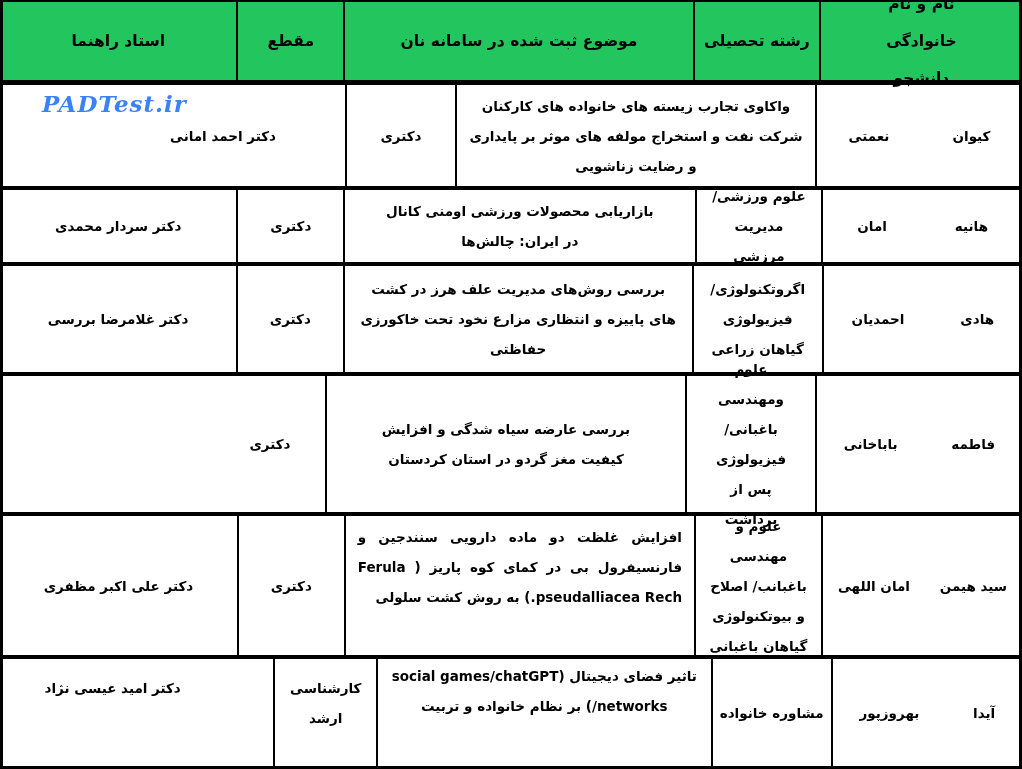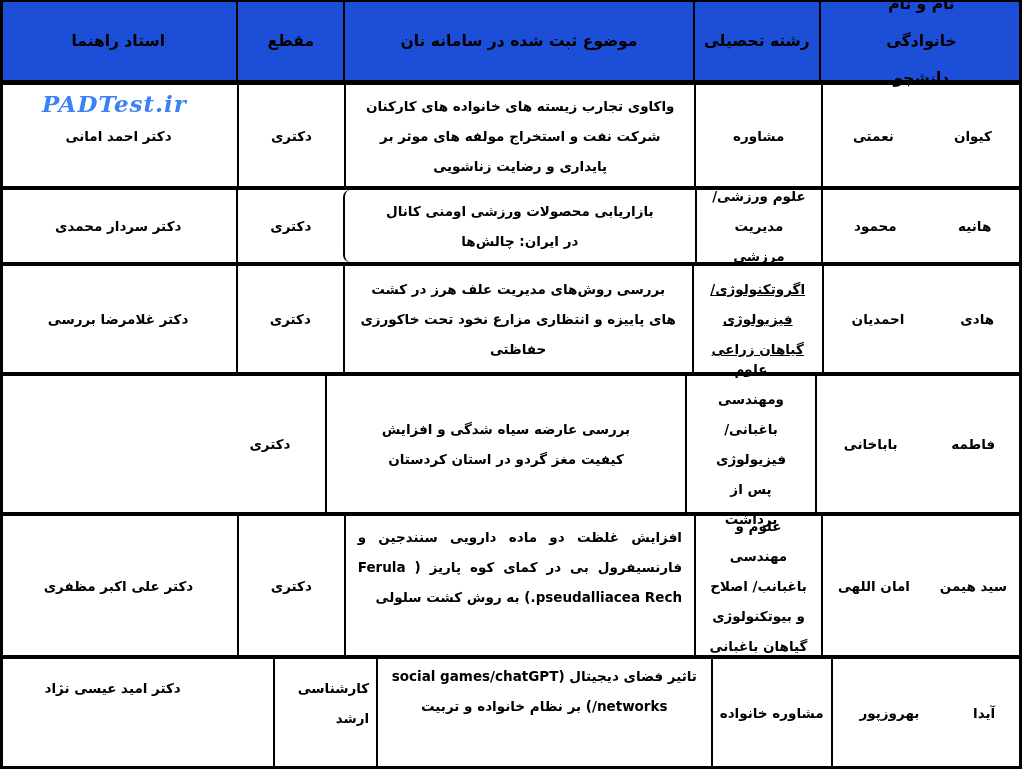--- a/index.html
+++ b/index.html
@@ -4,25 +4,25 @@
 <style>
   html, body { margin:0; padding:0; background:#ffffff; }
   body { width:1022px; height:769px; overflow:hidden; position:relative;
          font-family:"DejaVu Sans", sans-serif; color:#000; }
   .tbl { position:absolute; left:0; top:0; width:1022px; height:769px; }
   .row { position:absolute; left:0; width:1022px; display:flex; flex-direction:row-reverse; }
   .cell { box-sizing:border-box; height:100%; display:flex; align-items:center; justify-content:center;
           text-align:center; direction:rtl; font-weight:bold; font-size:13.5px; line-height:30px;
           border-left:2px solid #000; }
   .cell:last-child { border-left:none; }
-  .hdr { background:#1d4ed8; font-size:15.5px; line-height:37px; }
+  .hdr { background:#22c55e; font-size:15.5px; line-height:37px; }
   .c-student { width:207px; }
   .c-field { width:130px; }
   .c-topic { width:360px; padding:0 12px; }
-  .c-degree { width:110px;text-align:right; }
+  .c-degree { width:110px; }
   .c-advisor { width:244px; }
   .hline { position:absolute; left:0; width:1022px; background:#000; }
   .vedge { position:absolute; top:0; width:3px; height:769px; background:#000; }
   .name-wrap { width:100%; display:flex; flex-direction:row; justify-content:space-around; direction:rtl; }
   .topic-text { direction:rtl; }
   .topic-justify { text-align:justify; text-align-last:right; width:100%; }
   .watermark { position:absolute; left:42px; top:90px; font-family:"DejaVu Serif", serif; font-style:italic;
                font-weight:bold; font-size:23px; color:#3b82f6; letter-spacing:1px; direction:ltr; }
   .top-align { align-items:flex-start; padding-top:8px; }
 </style>
@@ -40,53 +40,52 @@
   </div>
   <div class="hline" style="top:80px;height:5px;"></div>
 
   <div class="row" style="top:85px;height:101px;">
     <div class="cell c-student">
       <div class="name-wrap">
           <span>کیوان</span>
           <span>نعمتی</span>
         </div>
     </div>
-    <div class="cell c-field">مشاوره</div>
     <div class="cell c-topic">
         <span class="topic-text">واکاوی تجارب زیسته های خانواده های کارکنان شرکت نفت و استخراج مولفه های موثر بر پایداری و رضایت زناشویی</span>
       </div>
     <div class="cell c-degree">دکتری</div>
     <div class="cell c-advisor">دکتر احمد امانی</div>
   </div>
   <div class="hline" style="top:186px;height:4px;"></div>
 
   <div class="row" style="top:190px;height:72px;">
     <div class="cell c-student">
       <div class="name-wrap">
           <span>هانیه</span>
-          <span>محمود</span>
+          <span>امان</span>
         </div>
     </div>
     <div class="cell c-field" style="padding:9px 12px;">علوم ورزشی/ مدیریت مرزشی</div>
-    <div class="cell c-topic" style="padding:0 40px;border-radius:7px;">
+    <div class="cell c-topic" style="padding:0 40px;">
         <span class="topic-text">بازاریابی محصولات ورزشی اومنی کانال در ایران: چالش‌ها</span>
       </div>
     <div class="cell c-degree">دکتری</div>
     <div class="cell c-advisor">دکتر سردار محمدی</div>
   </div>
   <div class="hline" style="top:262px;height:4px;"></div>
 
   <div class="row" style="top:266px;height:106px;">
     <div class="cell c-student">
       <div class="name-wrap">
           <span>هادی</span>
           <span>احمدیان</span>
         </div>
     </div>
-    <div class="cell c-field" style="padding:0 18px;text-decoration:underline;">اگروتکنولوژی/ فیزیولوژی گیاهان زراعی</div>
+    <div class="cell c-field" style="padding:0 18px;">اگروتکنولوژی/ فیزیولوژی گیاهان زراعی</div>
     <div class="cell c-topic">
         <span class="topic-text">بررسی روش‌های مدیریت علف هرز در کشت های پاییزه و انتظاری مزارع نخود تحت خاکورزی حفاظتی</span>
       </div>
     <div class="cell c-degree">دکتری</div>
     <div class="cell c-advisor">دکتر غلامرضا بررسی</div>
   </div>
   <div class="hline" style="top:372px;height:4px;"></div>
 
   <div class="row" style="top:376px;height:136px;">
     <div class="cell c-student">

